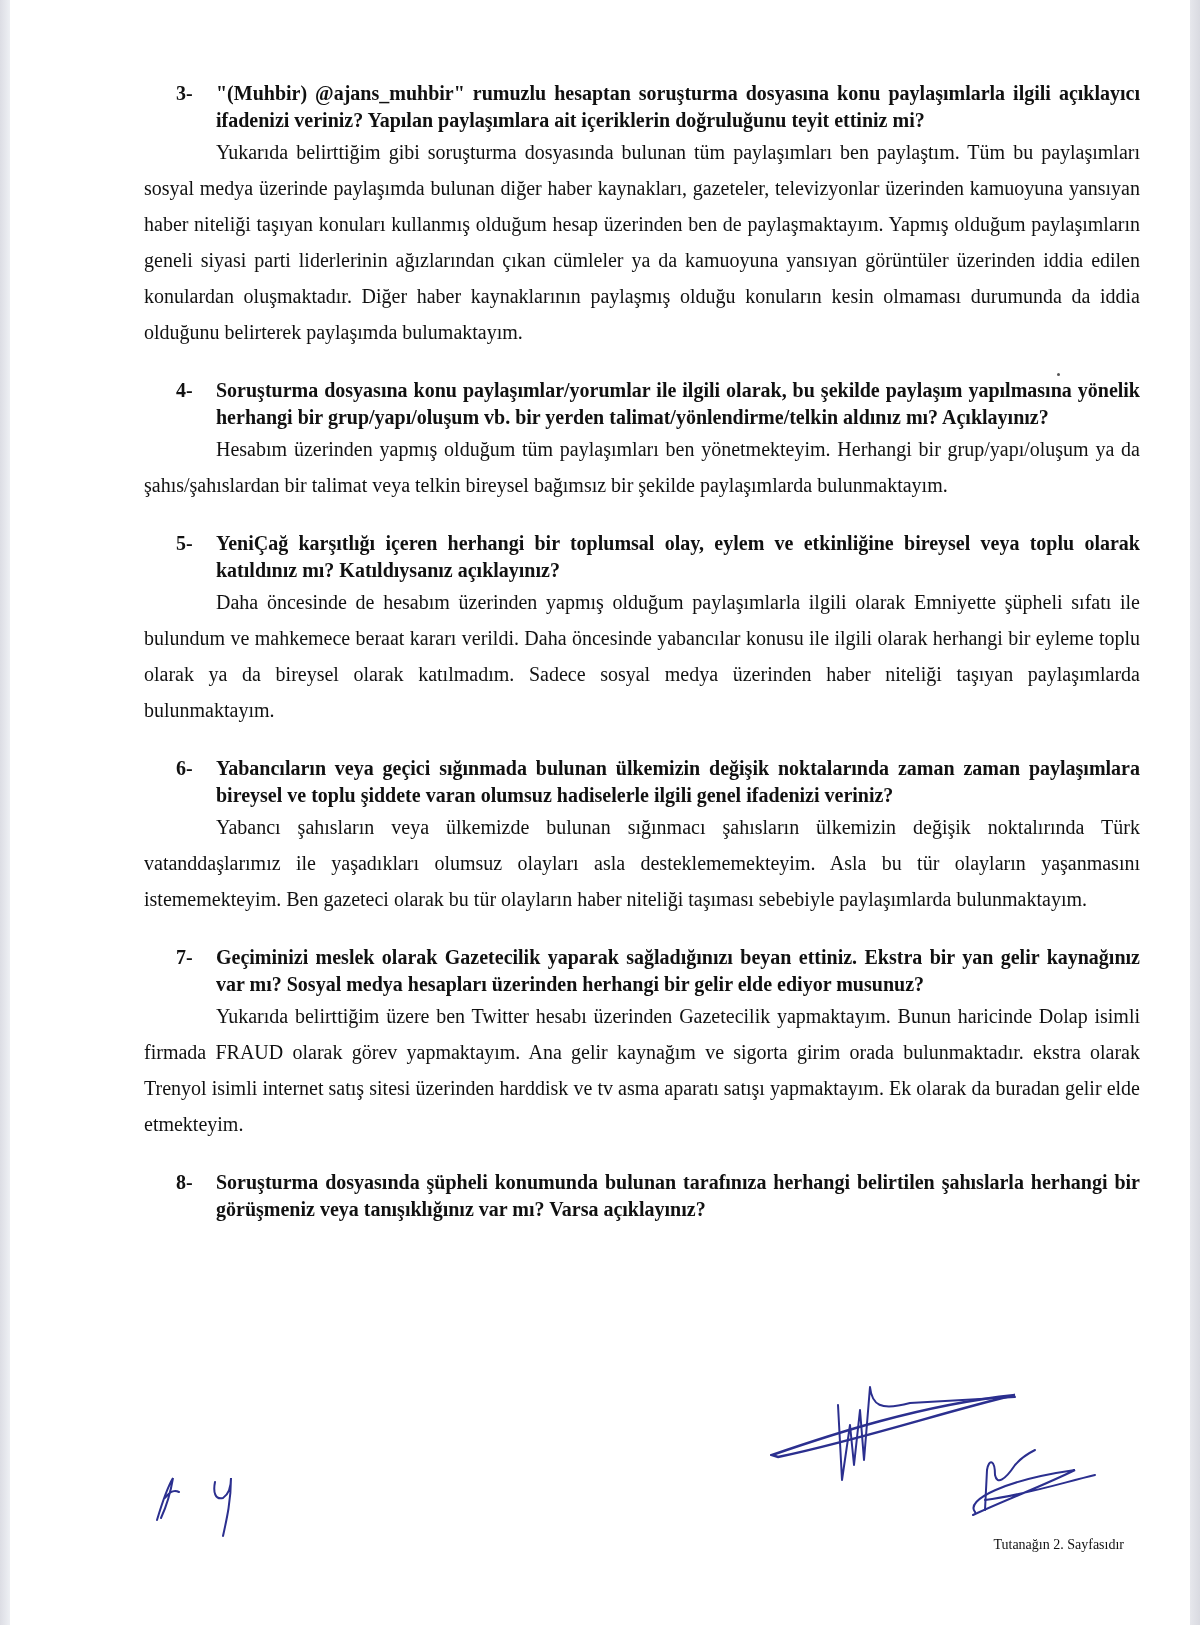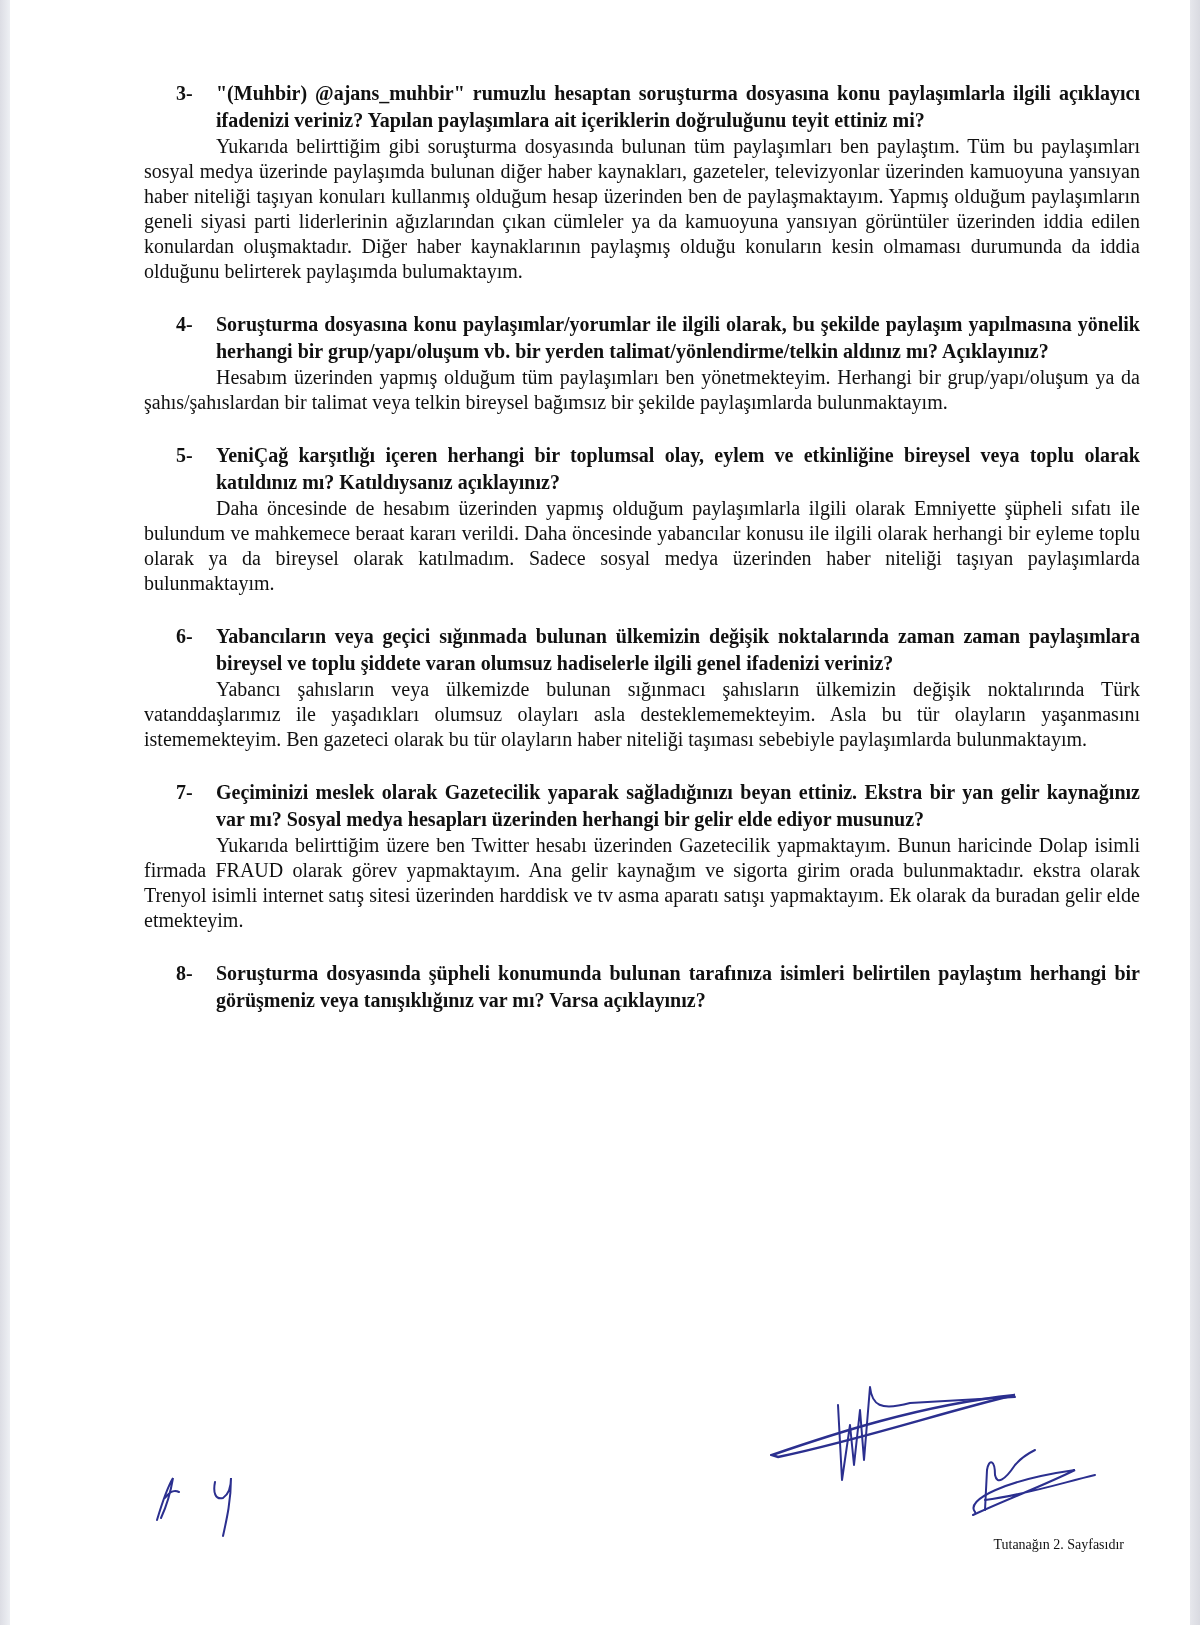--- a/index.html
+++ b/index.html
@@ -49,21 +49,21 @@
       flex: 0 0 40px;
       padding-left: 32px;
       width: 40px;
     }
     .qtext {
       flex: 1;
       text-align: justify;
     }
     .answer {
       font-size: 20px;
-      line-height: 25px;
+      line-height: 36px;
       text-align: justify;
       text-indent: 72px;
     }
     .stray-dot {
       position: absolute;
       left: 1047px; top: 373px;
       width: 3px; height: 3px;
       background: #555;
       border-radius: 50%;
     }
@@ -123,21 +123,21 @@
       <div class="question">
         <span class="qnum">7-</span>
         <span class="qtext">Geçiminizi meslek olarak Gazetecilik yaparak sağladığınızı beyan ettiniz. Ekstra bir yan gelir kaynağınız var mı? Sosyal medya hesapları üzerinden herhangi bir gelir elde ediyor musunuz?</span>
       </div>
       <div class="answer">Yukarıda belirttiğim üzere ben Twitter hesabı üzerinden Gazetecilik yapmaktayım. Bunun haricinde Dolap isimli firmada FRAUD olarak görev yapmaktayım. Ana gelir kaynağım ve sigorta girim orada bulunmaktadır. ekstra olarak Trenyol isimli internet satış sitesi üzerinden harddisk ve tv asma aparatı satışı yapmaktayım. Ek olarak da buradan gelir elde etmekteyim.</div>
     </div>
 
     <div class="item">
       <div class="question">
         <span class="qnum">8-</span>
-        <span class="qtext">Soruşturma dosyasında şüpheli konumunda bulunan tarafınıza isimleri belirtilen paylaştım herhangi bir görüşmeniz veya tanışıklığınız var mı? Varsa açıklayınız?</span>
+        <span class="qtext">Soruşturma dosyasında şüpheli konumunda bulunan tarafınıza herhangi belirtilen şahıslarla herhangi bir görüşmeniz veya tanışıklığınız var mı? Varsa açıklayınız?</span>
       </div>
     </div>
 
   </div>
 
   <div class="stray-dot"></div>
 
   <svg class="sig" style="left:135px; top:1460px;" width="120" height="80" viewBox="0 0 120 80">
     <path d="M12 60 C 18 40, 22 28, 28 18 C 26 30, 22 45, 16 58 M 20 38 C 26 30, 30 30, 34 32" fill="none" stroke="#2b2f8f" stroke-width="2" stroke-linecap="round"></path>
     <path d="M70 22 C 68 32, 70 40, 78 38 C 84 34, 86 26, 86 18 C 86 40, 82 58, 78 76" fill="none" stroke="#2b2f8f" stroke-width="2" stroke-linecap="round"></path>

